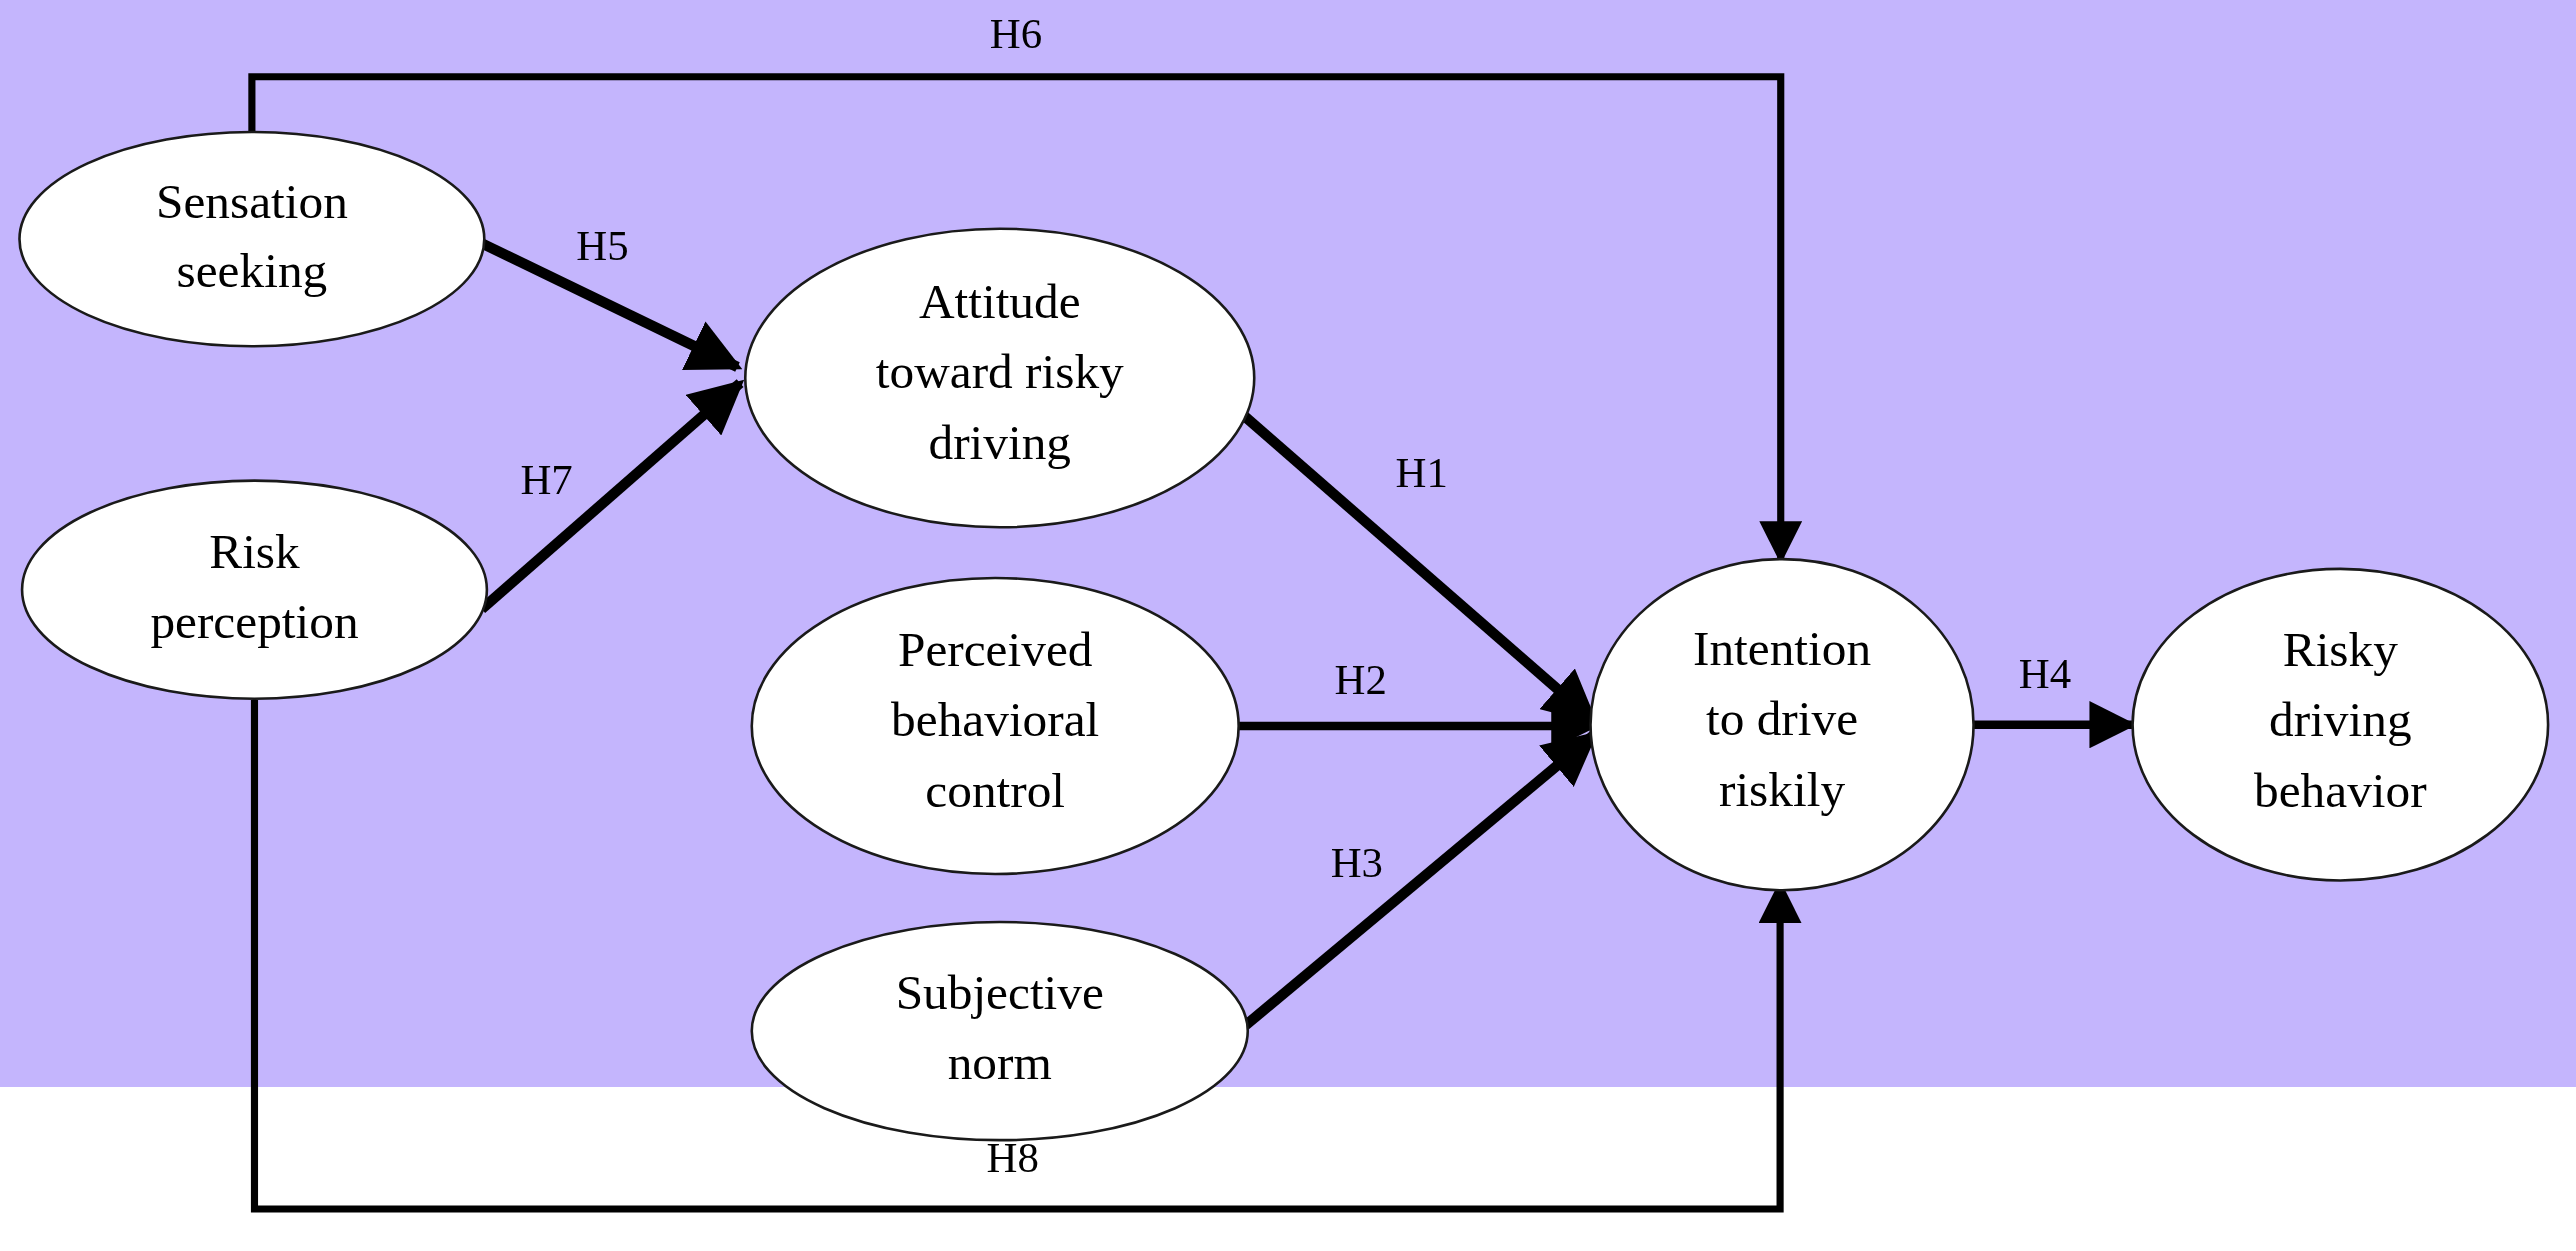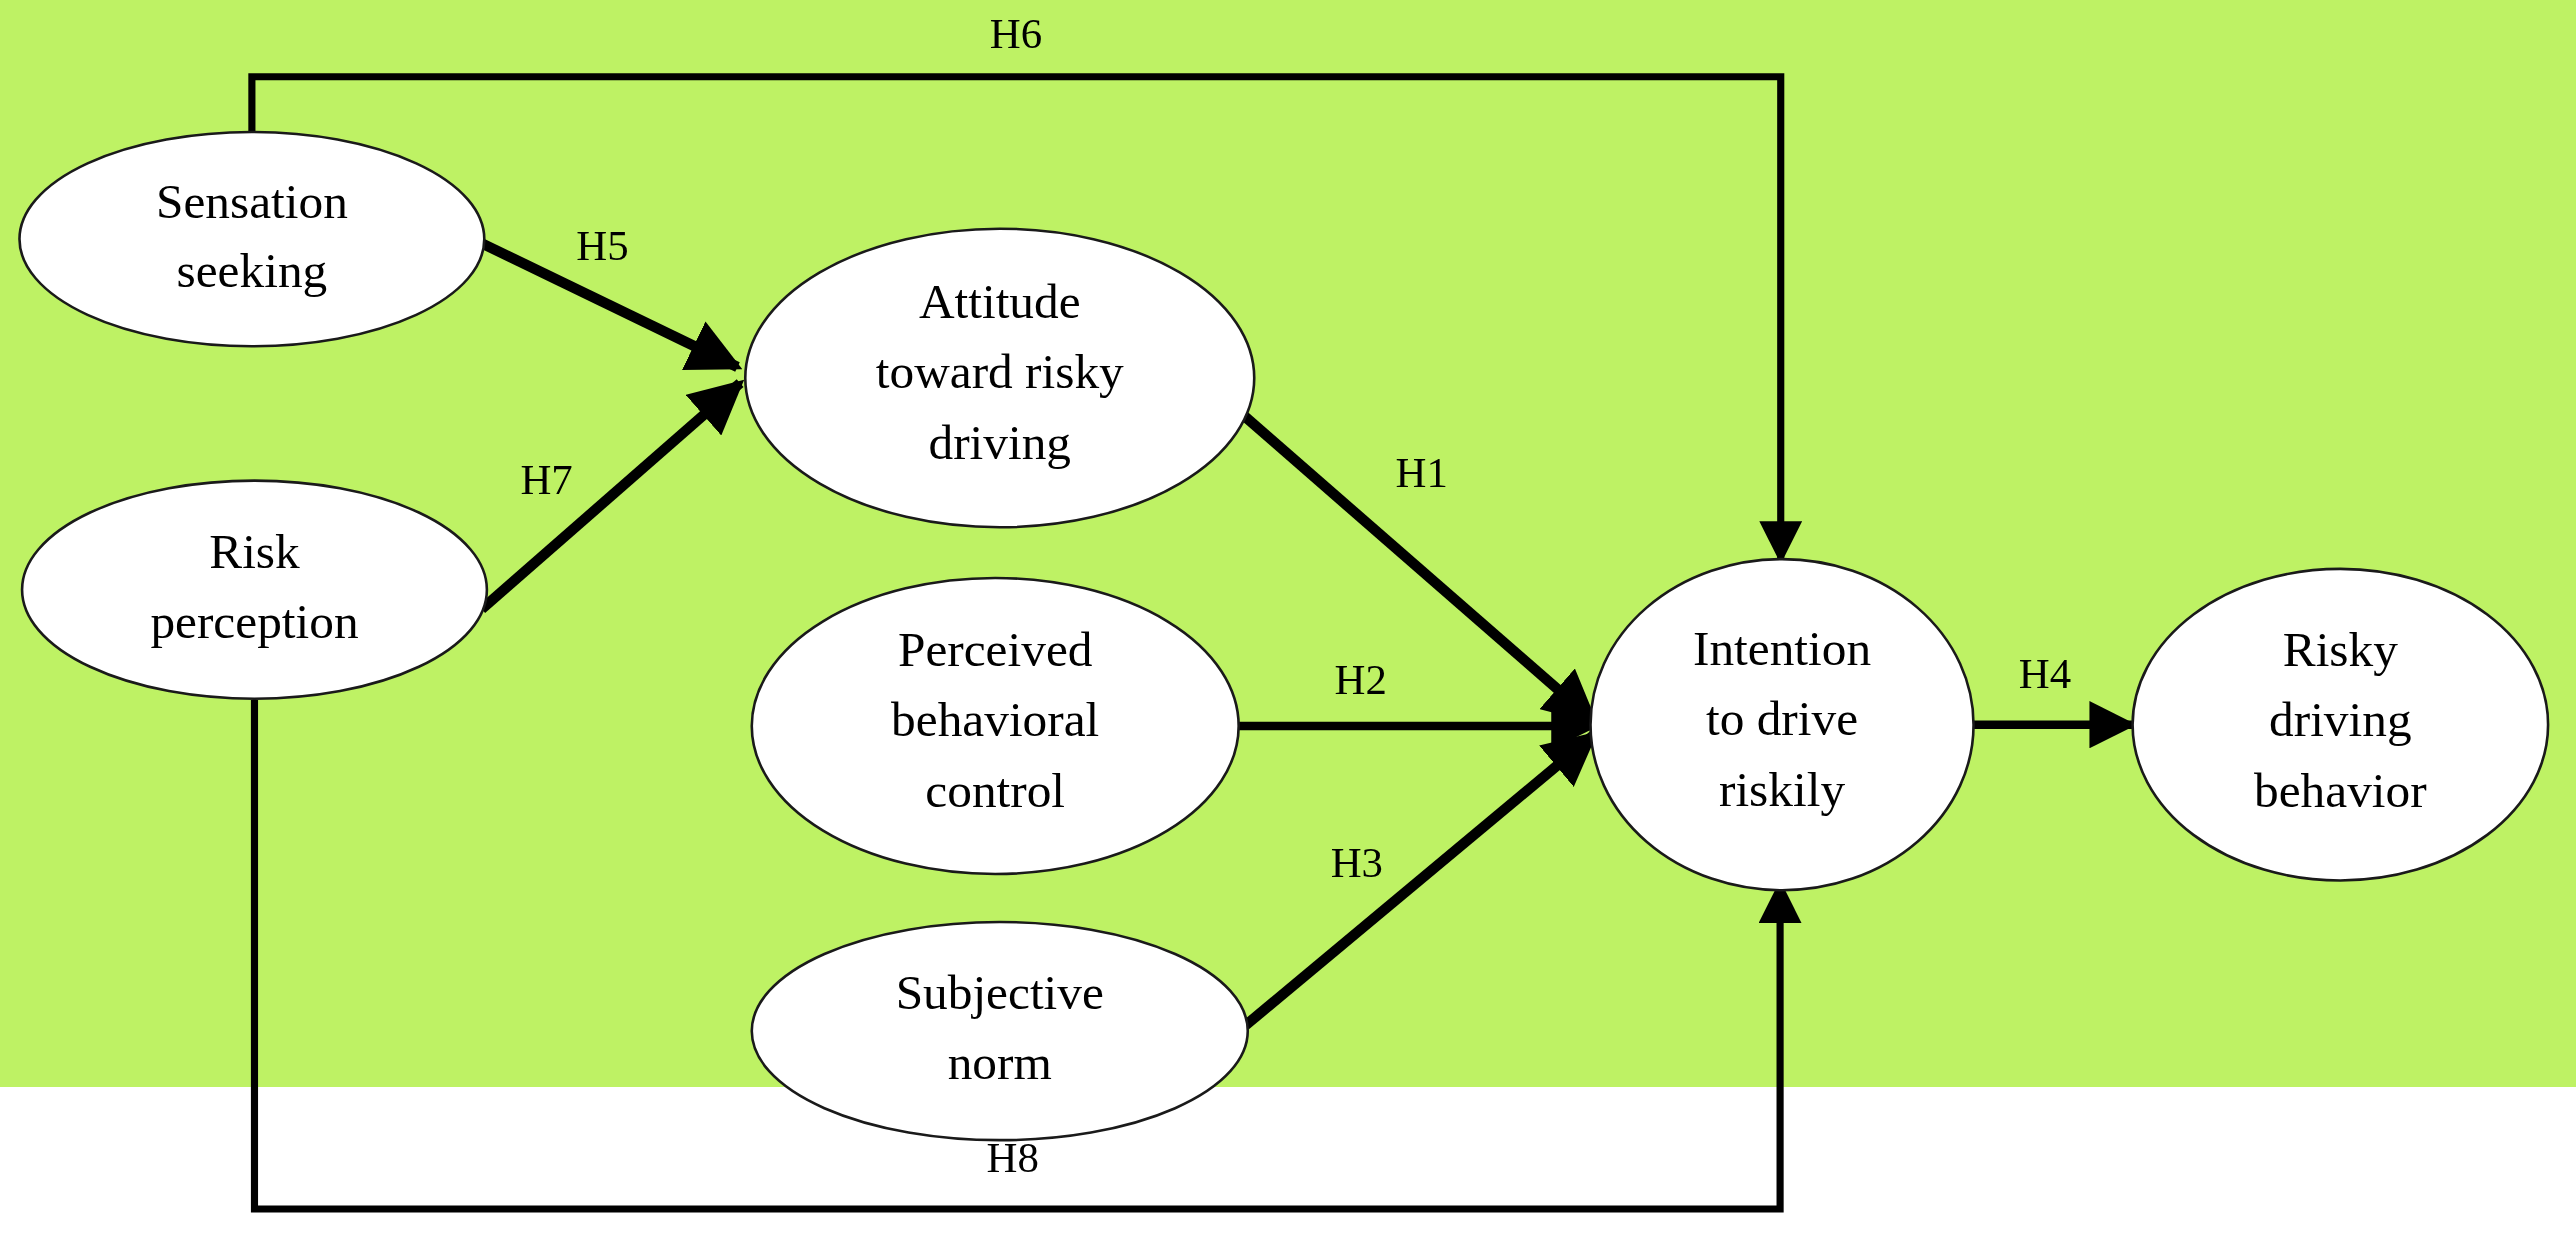--- a/index.html
+++ b/index.html
@@ -10,21 +10,21 @@
   body {
     width: 2576px;
     height: 1252px;
     overflow: hidden;
     font-family: "Liberation Serif", "DejaVu Serif", serif;
   }
   #diagram-root {
     position: relative;
     width: 2576px;
     height: 1087px;
-    background: #bef264;
+    background: #c4b5fd;
   }
   svg#model-svg {
     position: absolute;
     top: 0;
     left: 0;
     width: 2576px;
     height: 1252px;
     display: block;
   }
   .node-ellipse {

